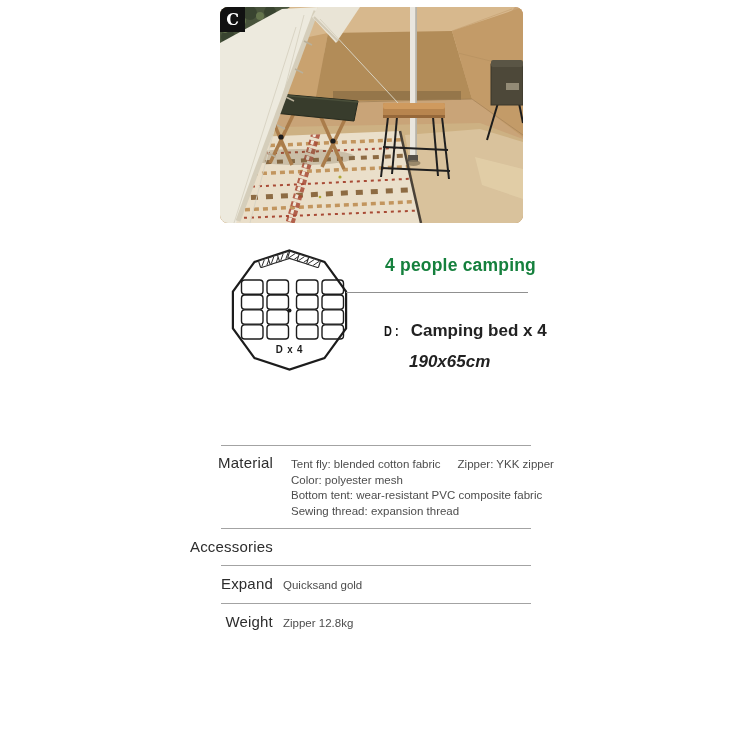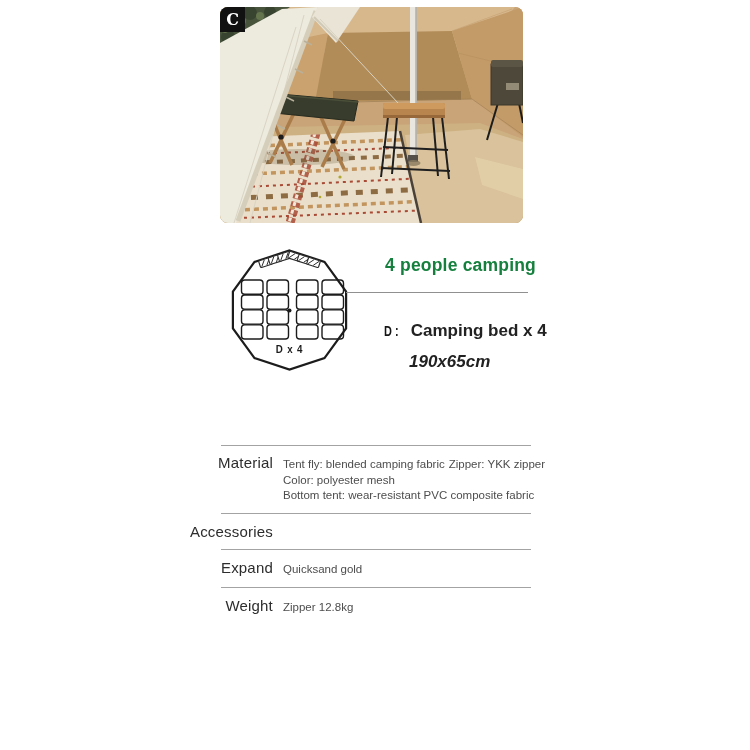--- a/index.html
+++ b/index.html
@@ -46,30 +46,30 @@
     position:absolute; left:409px; top:352px;
     font-size:17px; font-weight:700; color:#222222;font-style:italic;
   }
 
   
   .specs { position:absolute; left:221px; top:445px; width:310px; }
   .srow {
     display:flex; align-items:baseline;
     border-top:1px solid #a3a3a3; padding:9px 0 9.5px;
   }
-  .srow.material { padding:8px 0 9px; }
+  .srow.material { padding:8px 0 9px;gap:8px; }
   .slabel {
     flex:0 0 100px; margin-left:-48px; text-align:right;
     font-size:15px; color:#2d2d2d; letter-spacing:0.2px;
   }
   .svalue {
     margin-left:10px; font-size:11.5px; color:#4d4d4d;
     line-height:15.5px; white-space:nowrap;
   }
-  .gap-left { margin-left:4px; }
+  .gap-left { margin-left:17px; }
 </style>
 </head>
 <body>
 
 <div class="canvas">
 
   <div class="photo">
     <svg width="303" height="216" viewBox="0 0 303 216">
       <defs>
         <clipPath id="rugclip">
@@ -260,24 +260,25 @@
     <span class="legend-item">Camping bed x 4</span>
   </div>
   <div class="legend-size">190x65cm</div>
 
   <div class="specs">
 
     <div class="srow material">
       <div class="slabel">Material</div>
       <div class="svalue">
         <div>
-          <span>Tent fly: blended camping fabric</span><span class="gap-left">Zipper: YKK zipper</span>
+          <span>Tent fly: blended cotton fabric</span><span class="gap-left">Zipper: YKK zipper</span>
         </div>
         <div>Color: polyester mesh</div>
         <div>Bottom tent: wear-resistant PVC composite fabric</div>
+        <div>Sewing thread: expansion thread</div>
       </div>
     </div>
 
 
     <div class="srow">
       <div class="slabel">Accessories</div>
     </div>
 
     <div class="srow">
       <div class="slabel">Expand</div>

